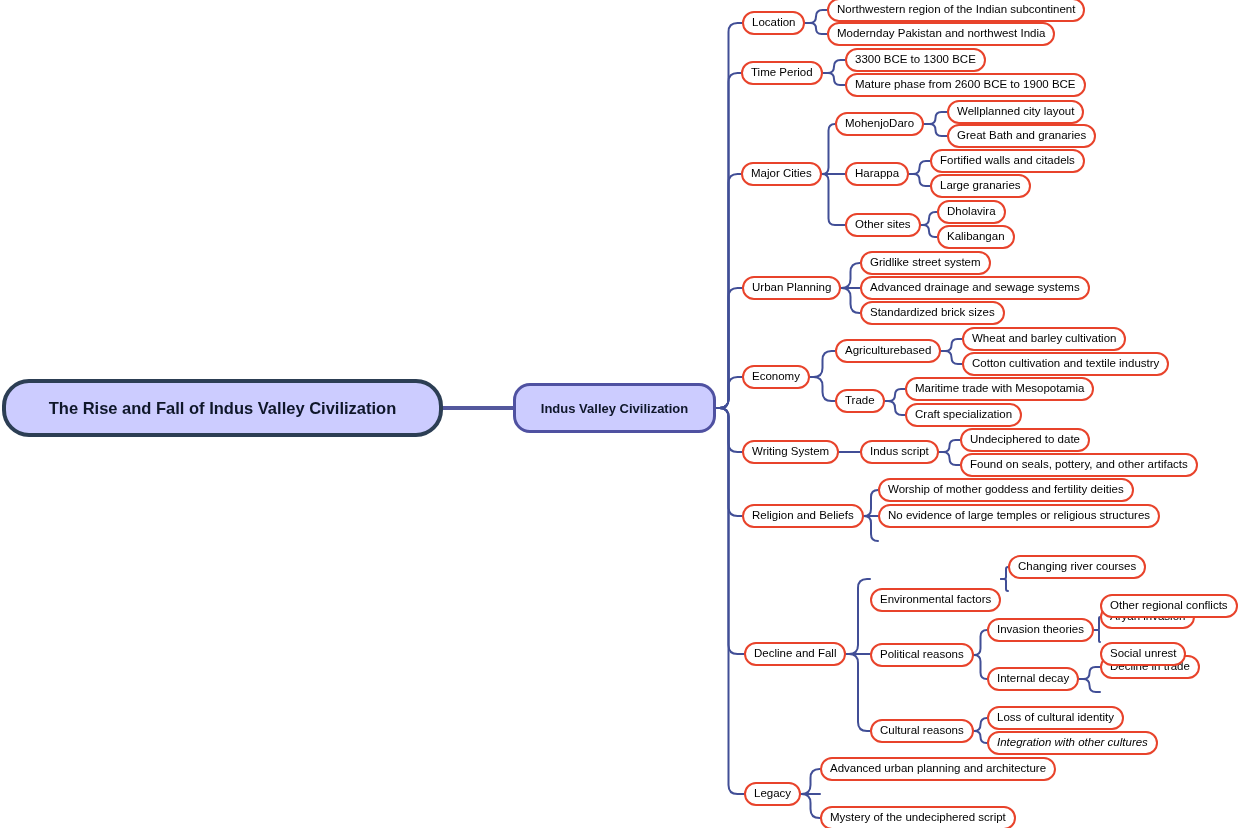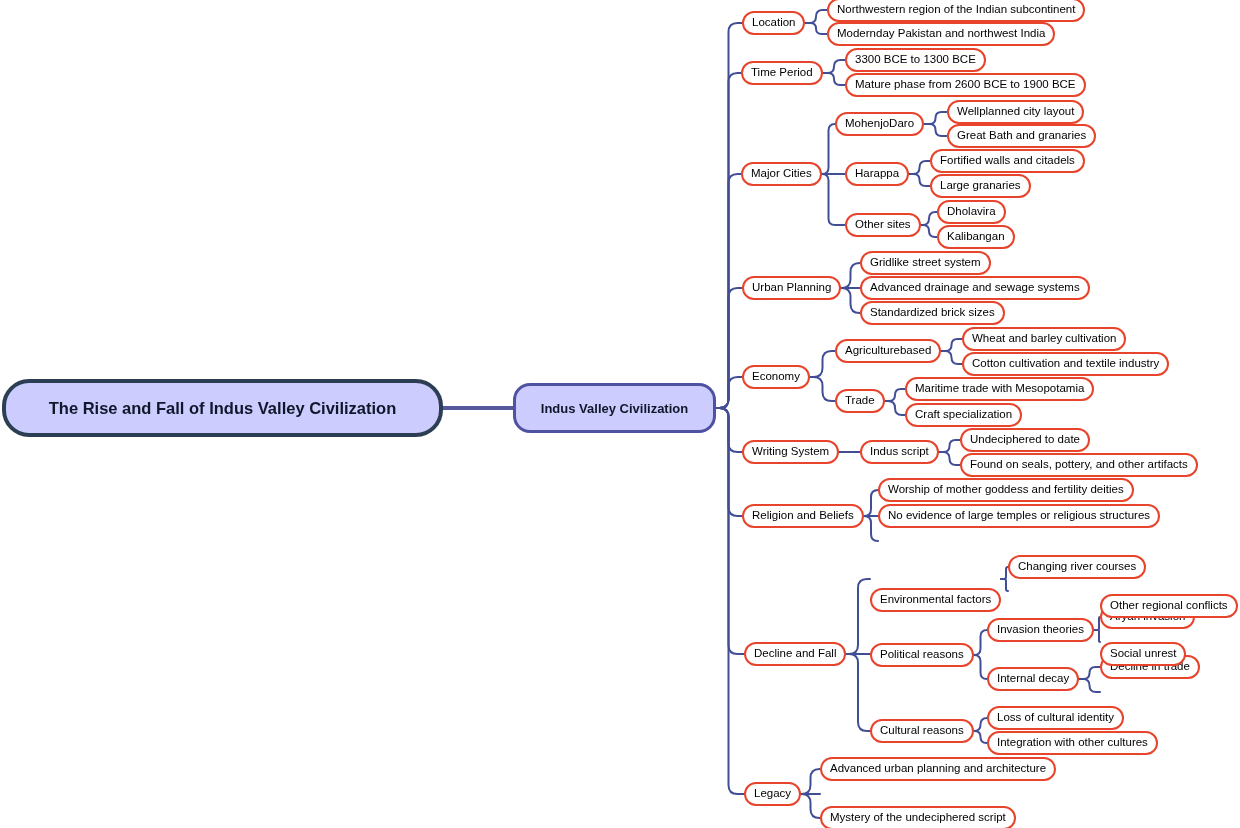--- a/index.html
+++ b/index.html
@@ -150,17 +150,17 @@
     <div class="mnode" style="left: 1008px; top: 567px;">Changing river courses</div>
     <div class="mnode" style="left: 870px; top: 655px;">Political reasons</div>
     <div class="mnode" style="left: 987px; top: 630px;">Invasion theories</div>
     <div class="mnode" style="left: 1100px; top: 617px;">Aryan invasion</div>
     <div class="mnode" style="left: 1100px; top: 606px;">Other regional conflicts</div>
     <div class="mnode" style="left: 987px; top: 679px;">Internal decay</div>
     <div class="mnode" style="left: 1100px; top: 667px;">Decline in trade</div>
     <div class="mnode" style="left: 1100px; top: 654px;">Social unrest</div>
     <div class="mnode" style="left: 870px; top: 731px;">Cultural reasons</div>
     <div class="mnode" style="left: 987px; top: 718px;">Loss of cultural identity</div>
-    <div class="mnode" style="left: 987px; top: 743px;">Integration with other cultures</div>
+    <div class="mnode" style="left: 987px; top: 743px; font-style: italic;">Integration with other cultures</div>
     <div class="mnode" style="left: 744px; top: 794px;">Legacy</div>
     <div class="mnode" style="left: 820px; top: 769px;">Advanced urban planning and architecture</div>
     <div class="mnode" style="left: 820px; top: 818px;">Mystery of the undeciphered script</div>
   </div>
 
 </body></html>

